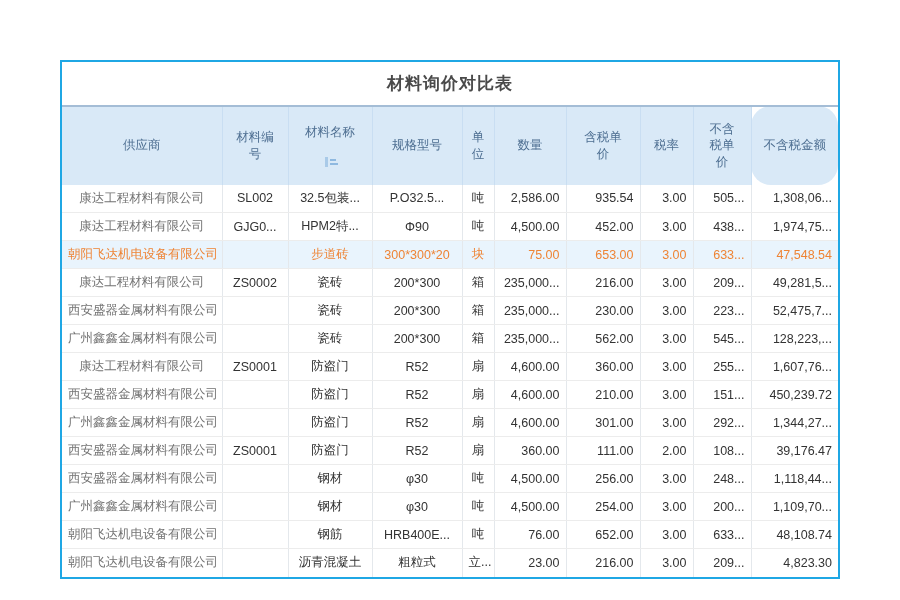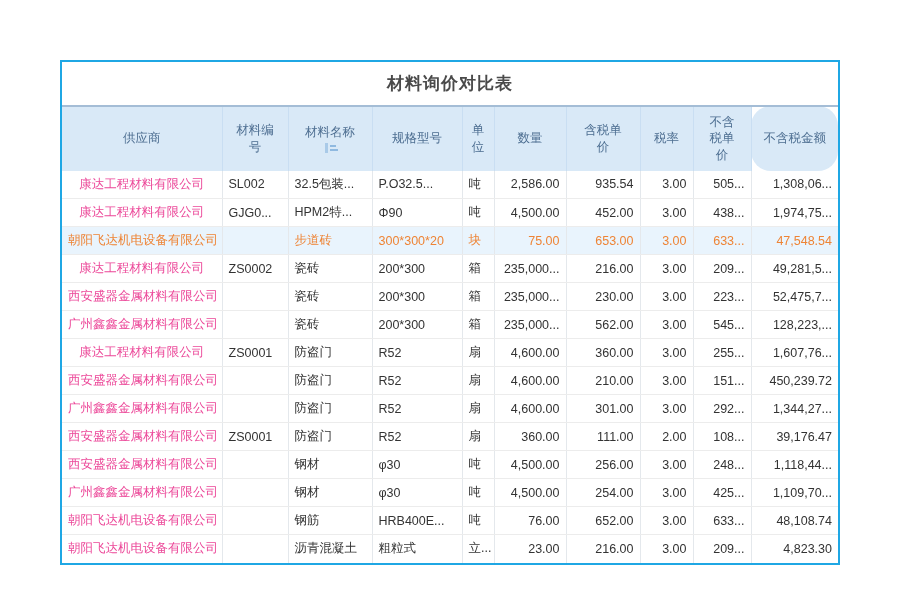--- a/index.html
+++ b/index.html
@@ -11,26 +11,26 @@
   thead tr{background:#d9e9f7;}
   th{height:52px;border-top:2px solid #a4bdd6;font-size:12.5px;font-weight:normal;color:#4d6e91;
     text-align:center;vertical-align:middle;white-space:pre-line;line-height:1.35;
     border-right:1px solid #c9def2;padding:0 3px;box-sizing:border-box;}
   th:last-child{border-right:none;border-radius:20px;}
   td{height:28px;box-sizing:border-box;font-size:12.5px;color:#333333;background:#fff;
     border-right:1px solid #e4e8ec;border-bottom:1px solid #ececec;
     padding:0 6px;overflow:hidden;white-space:nowrap;vertical-align:middle;}
   td:last-child{border-right:none;}
   tbody tr:last-child td{border-bottom:none;}
-  .c-supplier{color:#ec4899;text-align:center;}
-  .c-center{}
+  .c-supplier{color:#737373;text-align:center;}
+  .c-center{text-align:center;}
   .c-num{text-align:right;}
   tr.selected td{background:#e9f4fd;color:#ee8435;}
   tr.selected td.c-supplier{color:#ee8435;}
-  .name-head{display:flex;flex-direction:column;align-items:center;justify-content:center;gap:2px;height:100%;}
+  .name-head{display:flex;flex-direction:column;align-items:center;justify-content:center;gap:16px;height:100%;}
   .sort-icon{display:inline-block;line-height:0;}
 </style>
 </head>
 <body>
 
 <div class="table-wrap">
   <div class="title-bar">材料询价对比表</div>
   <table>
     <colgroup>
       <col style="width:160px">
@@ -209,21 +209,21 @@
   </tr>
         <tr>
     <td class="c-supplier">广州鑫鑫金属材料有限公司</td>
     <td class="c-center"></td>
     <td class="c-center">钢材</td>
     <td class="c-center">φ30</td>
     <td class="c-center">吨</td>
     <td class="c-num">4,500.00</td>
     <td class="c-num">254.00</td>
     <td class="c-num">3.00</td>
-    <td class="c-num">425...</td>
+    <td class="c-num">200...</td>
     <td class="c-num">1,109,70...</td>
   </tr>
         <tr>
     <td class="c-supplier">朝阳飞达机电设备有限公司</td>
     <td class="c-center"></td>
     <td class="c-center">钢筋</td>
     <td class="c-center">HRB400E...</td>
     <td class="c-center">吨</td>
     <td class="c-num">76.00</td>
     <td class="c-num">652.00</td>

